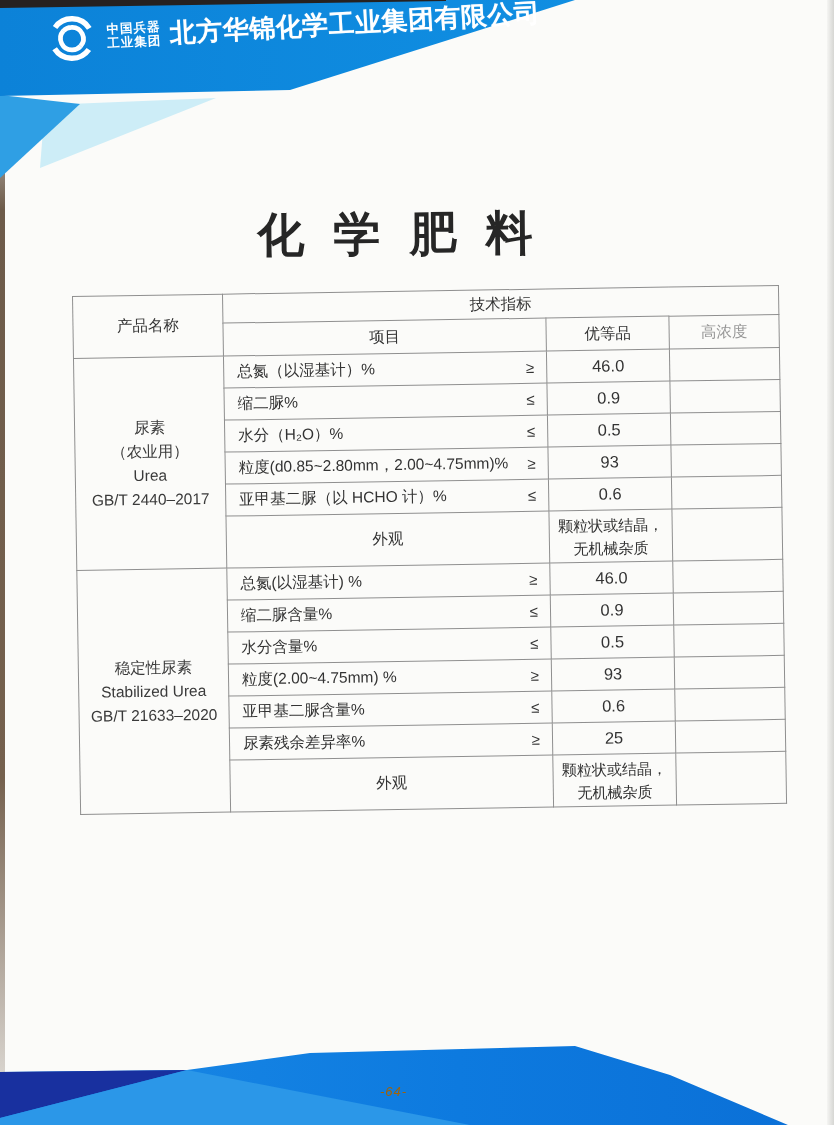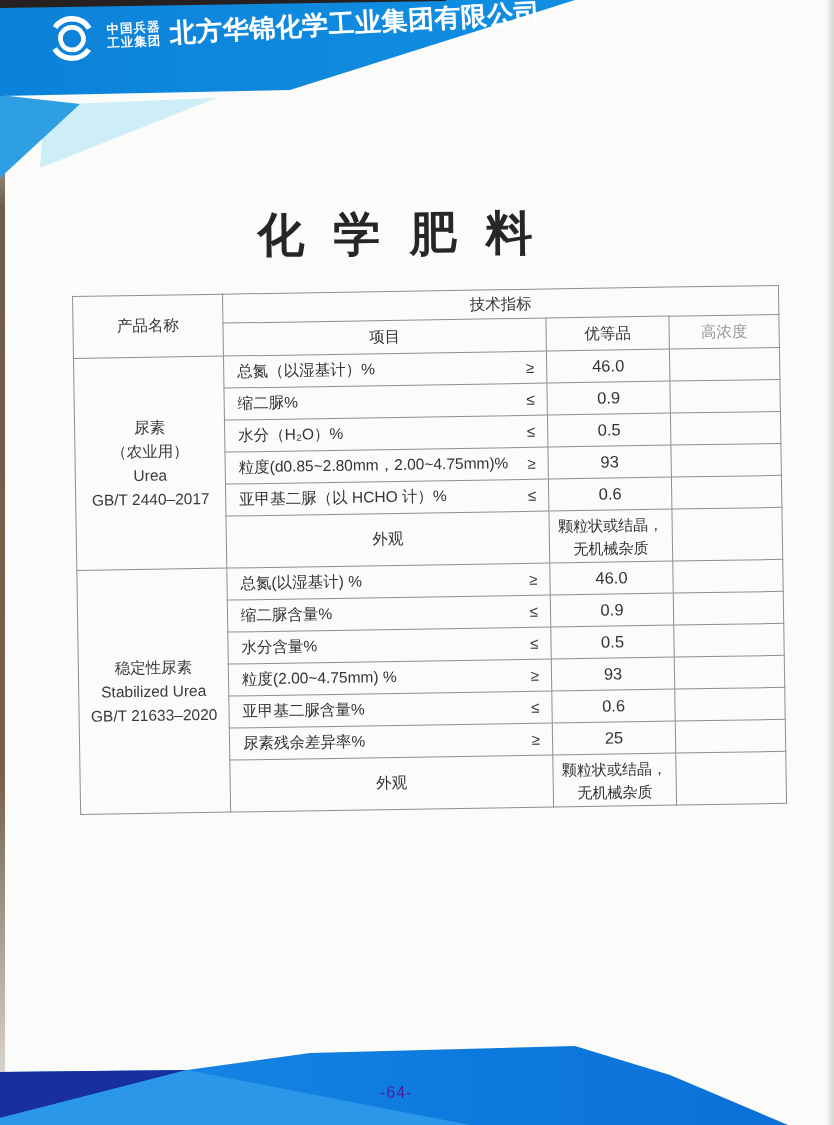--- a/index.html
+++ b/index.html
@@ -66,21 +66,21 @@
 
   
   .foot-main{position:absolute;left:0;top:1040px;width:834px;height:85px;z-index:5;
     background:linear-gradient(90deg,#1b8ae6,#0d7adf 55%,#0b6fd6);
     clip-path:polygon(0 32px,187px 30px,310px 13px,575px 6px,670px 35px,788px 85px,0 85px);}
   .foot-navy{position:absolute;left:0;top:1040px;width:834px;height:85px;z-index:6;
     background:#18309f;clip-path:polygon(0 32px,187px 30px,0 78px);}
   .foot-light{position:absolute;left:0;top:1040px;width:834px;height:85px;z-index:6;
     background:#2b97e8;clip-path:polygon(0 78px,187px 30px,470px 85px,0 85px);}
   .page-number{position:absolute;left:380px;top:1084px;z-index:8;
-    color:#4c1d95;font-size:16px;letter-spacing:1px;}
+    color:#a16207;font-size:13px;letter-spacing:1px;font-style:italic;}
 </style>
 </head>
 <body>
 
 <div class="page">
 
   <div class="edge-top"></div>
   <div class="edge-left"></div>
   <div class="edge-right"></div>
 

